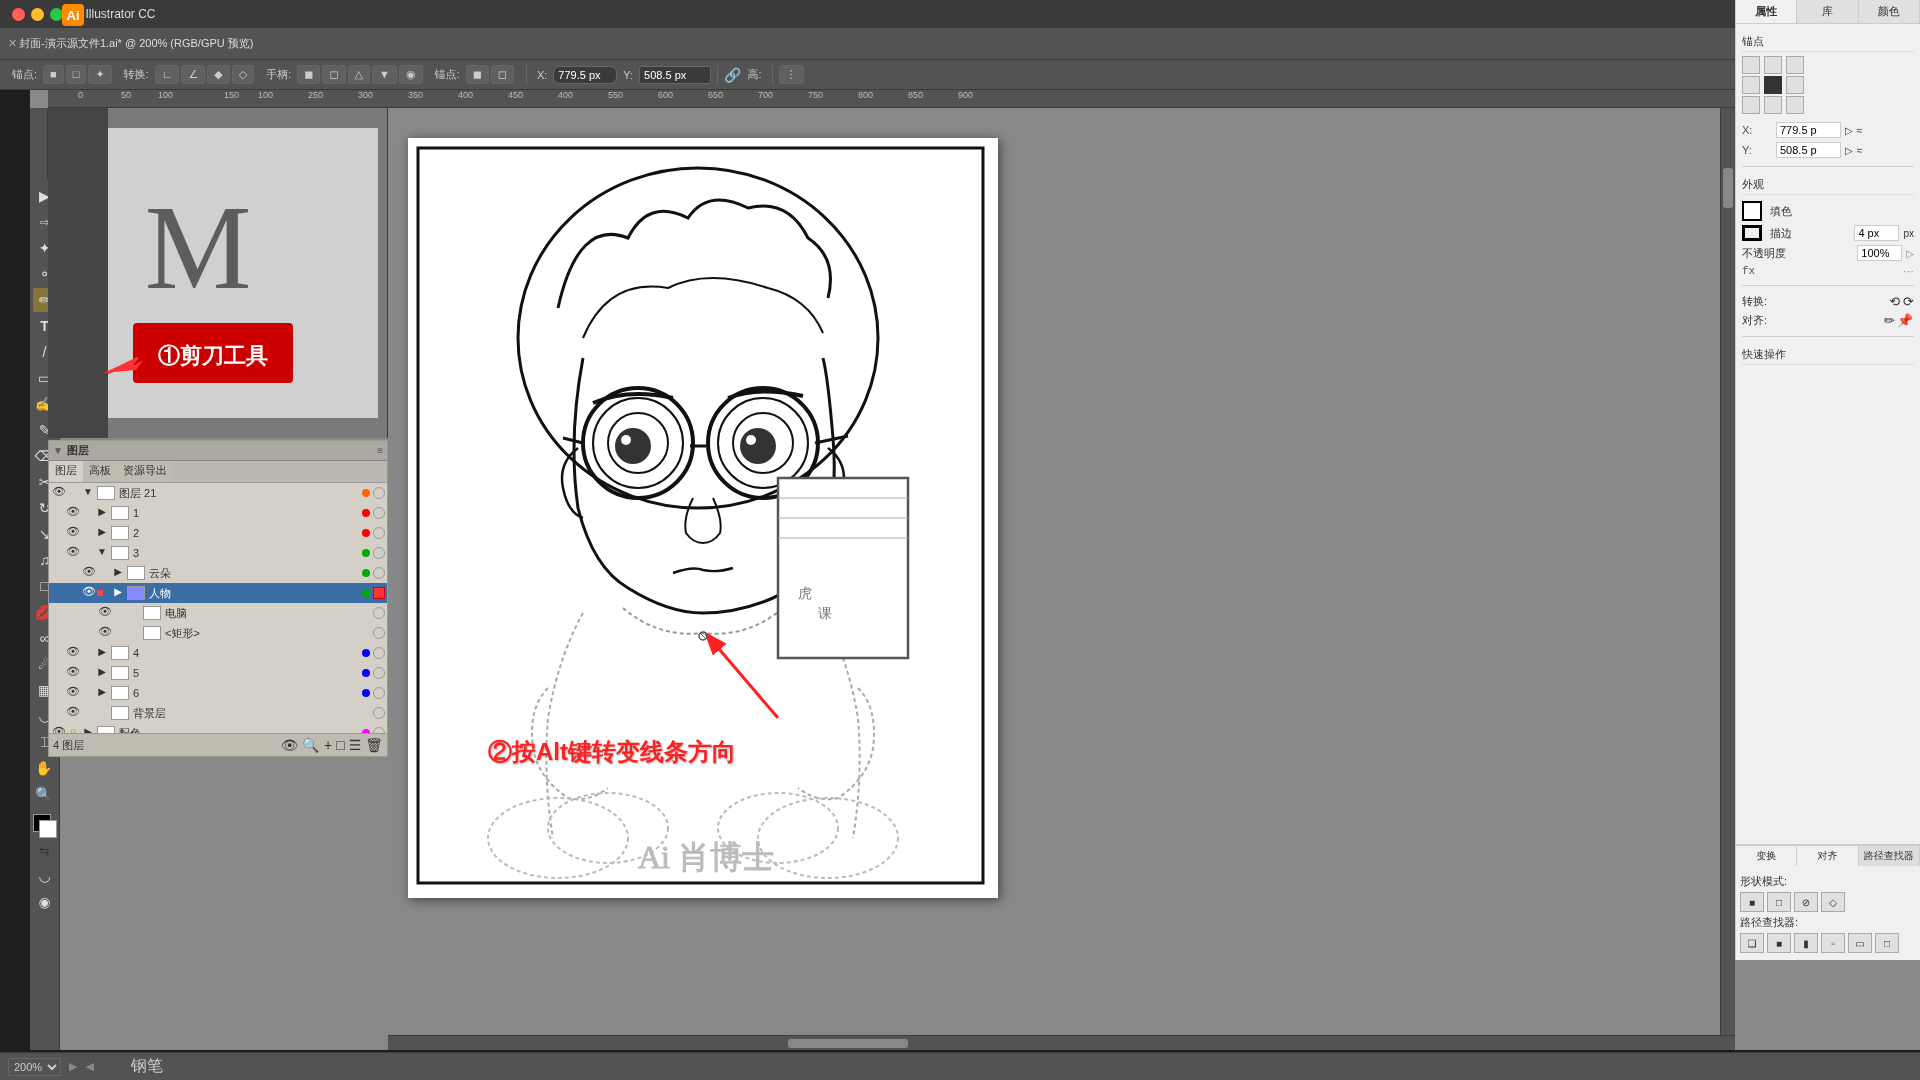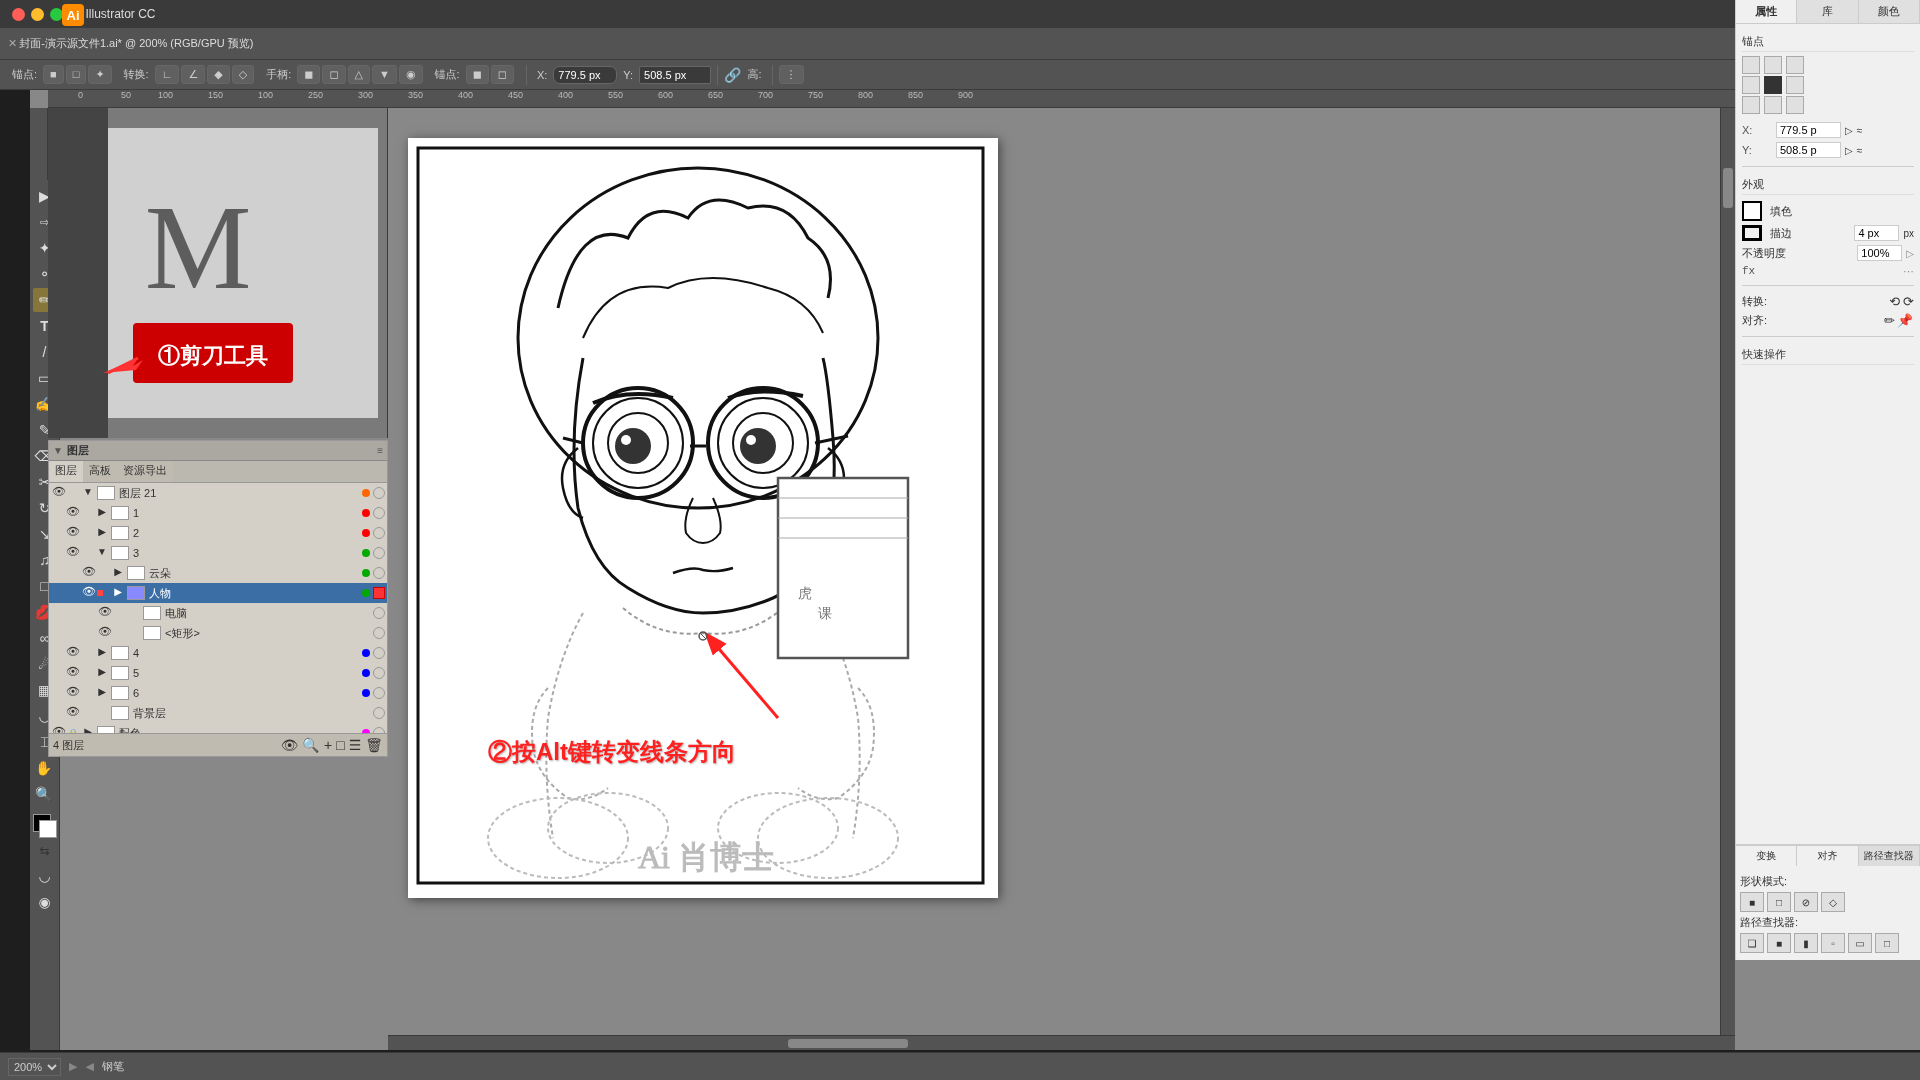--- a/index.html
+++ b/index.html
@@ -71,21 +71,21 @@
     .layer-row.selected { background: #3a6ea5; color: white; }
     .layer-eye { width: 16px; height: 16px; text-align: center; }
     .layer-expand { width: 14px; height: 14px; text-align: center; font-size: 10px; }
     .layer-thumb { width: 18px; height: 14px; background: #fff; border: 1px solid #999; margin: 0 2px; }
     .layer-name { flex: 1; padding-left: 2px; }
     .layer-circle { width: 12px; height: 12px; border-radius: 50%; border: 1px solid #999; margin-left: auto; }
     .layers-footer { display: flex; align-items: center; padding: 3px 4px; background: #c0bbb0; border-top: 1px solid #999; font-size: 11px; gap: 4px; }
 
     
     #bottombar { position: absolute; bottom: 0; left: 0; width: 1920px; height: 28px; background: #535353; display: flex; align-items: center; padding: 0 8px; gap: 8px; border-top: 1px solid #3a3a3a; }
-    .bottom-label { color: #ccc; font-size: 11px; }
+    .bottom-label { color: #ccc; font-size: 16px; margin-left: 29px; }
 
     
     #hscroll { position: absolute; bottom: 0; left: 358px; right: 185px; height: 15px; background: #535353; border-top: 1px solid #3a3a3a; }
     #vscroll { position: absolute; top: 18px; right: 185px; width: 15px; bottom: 15px; background: #535353; border-left: 1px solid #3a3a3a; }
     .pf-title { font-size: 11px; color: #333; padding-bottom: 3px; }
     .pf-row { display: flex; gap: 3px; margin-bottom: 3px; }
     .pf-btn { width: 24px; height: 20px; background: #e0e0e0; border: 1px solid #aaa; cursor: pointer; font-size: 10px; display: flex; align-items: center; justify-content: center; }
     .rp-tabs-bottom { display: flex; border-top: 1px solid #ccc; margin-bottom: 4px; }
     .rp-tab-bottom { flex: 1; text-align: center; padding: 3px; font-size: 10px; cursor: pointer; border-right: 1px solid #ccc; }
     .rp-tab-bottom.active { background: #ddd; }
@@ -163,21 +163,21 @@
   <div class="toolbar-btn">⋮</div>
 </div>
 
 <div id="canvas-area">
 
   <div id="ruler-top">
     <div style="position:relative; height:100%; font-size:9px; color:#bbb; overflow:hidden;">
       <span style="position:absolute; left:30px;">0</span>
       <span style="position:absolute; left:60px;padding-left:13px;">50</span>
       <span style="position:absolute; left:110px;">100</span>
-      <span style="position:absolute; left:160px;">150</span>
+      <span style="position:absolute; left:176px;">150</span>
       <span style="position:absolute; left:210px;">100</span>
       <span style="position:absolute; left:260px;">250</span>
       <span style="position:absolute; left:310px;">300</span>
       <span style="position:absolute; left:360px;">350</span>
       <span style="position:absolute; left:410px;">400</span>
       <span style="position:absolute; left:460px;">450</span>
       <span style="position:absolute; left:510px;">400</span>
       <span style="position:absolute; left:560px;">550</span>
       <span style="position:absolute; left:610px;">600</span>
       <span style="position:absolute; left:660px;">650</span>

